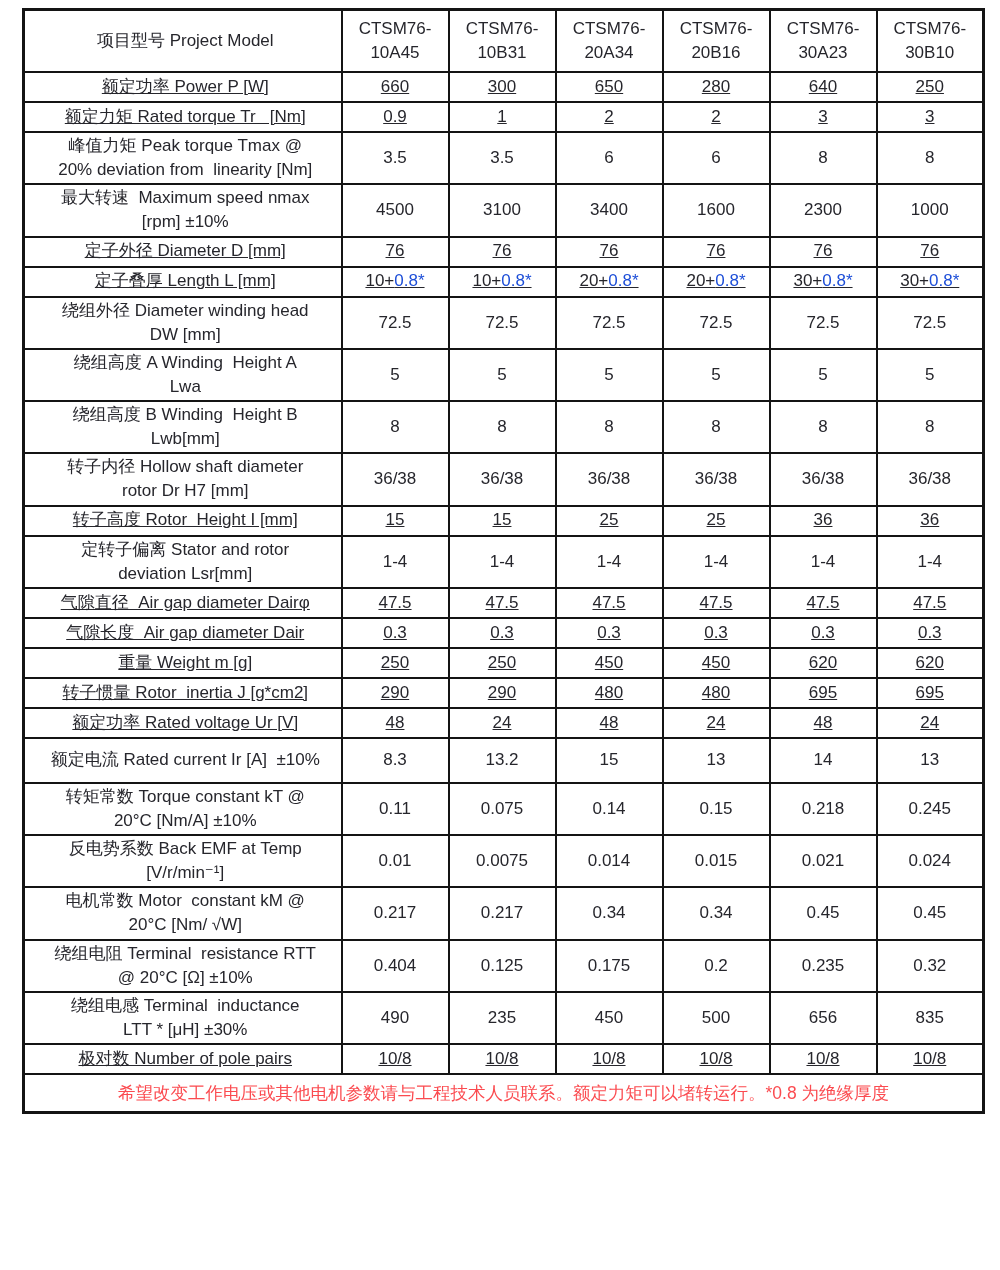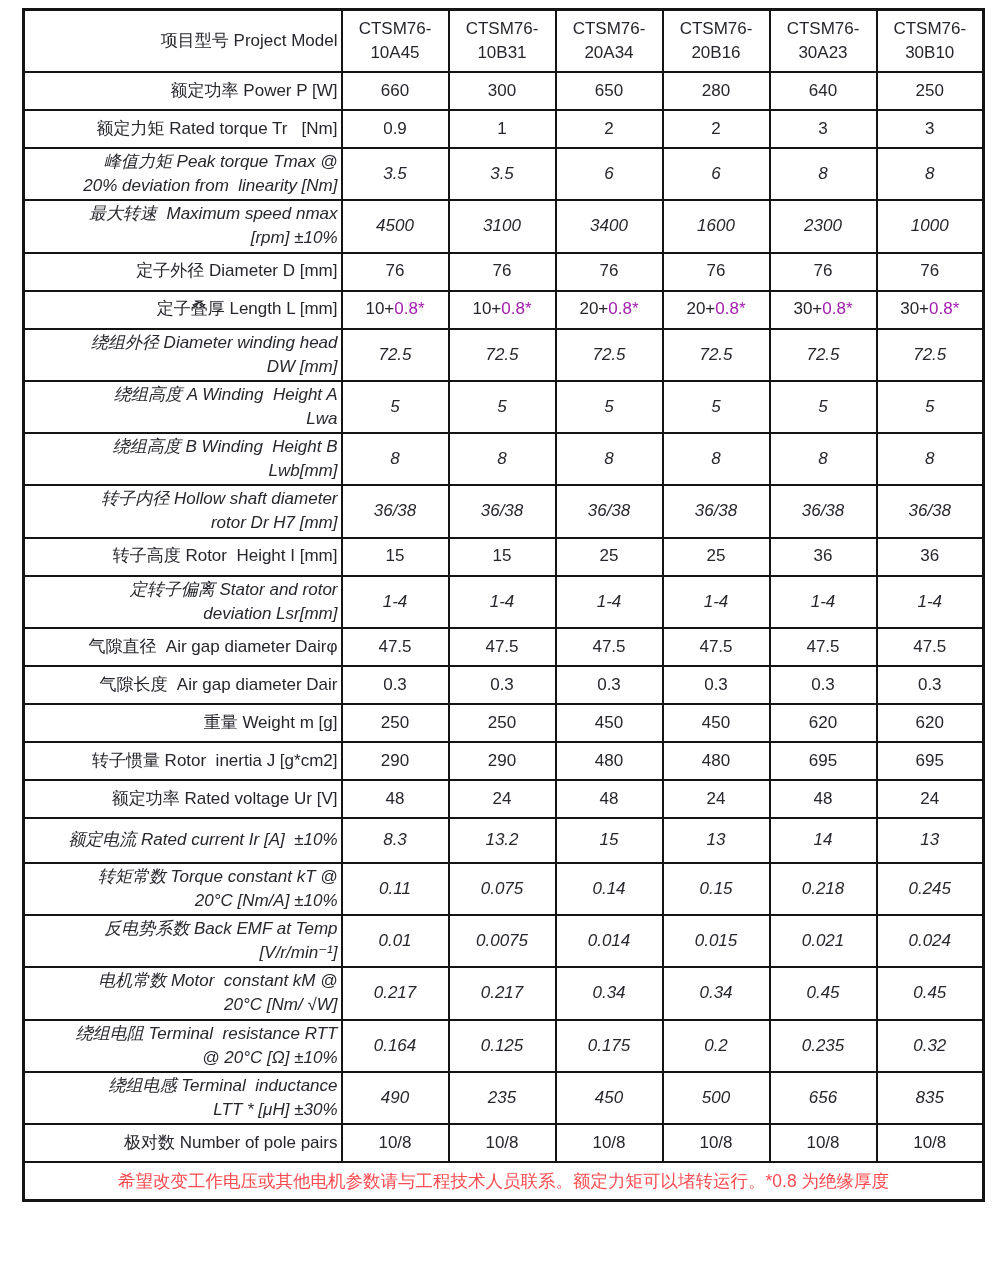--- a/index.html
+++ b/index.html
@@ -20,29 +20,29 @@
     border:2px solid #141414;
     vertical-align:middle;
     font-weight:normal;
     font-size:17px;
     line-height:1.42;
     padding:1px 3px;
     overflow:hidden;
   }
   th.model, td.val{text-align:center;}
   th.corner, td.label{
-    text-align:right;
+    text-align:center;
     padding-left:8px;
     white-space:pre-wrap;
   }
   thead th{height:58px;white-space:pre-wrap;}
-  tr.h1{height:38px;}
-  tr.h2{height:45px;font-style:italic;}
+  tr.h1{height:30px;text-decoration:underline;}
+  tr.h2{height:45px;}
   .sub{font-size:17px;letter-spacing:0;}
-  .red{color:#a21caf;}
+  .red{color:#1d4ed8;}
   td.footer-cell{
     text-align:center;
     height:32px;
     font-size:17.5px;
     color:#fb4b50;
     padding:2px 4px;
   }
 </style>
 </head>
 <body>
@@ -271,21 +271,21 @@
           <td class="val">0.217</td>
           <td class="val">0.217</td>
           <td class="val">0.34</td>
           <td class="val">0.34</td>
           <td class="val">0.45</td>
           <td class="val">0.45</td>
         </tr>
         <tr class="h2">
           <td class="label"><span>绕组电阻 Terminal  resistance RTT
 @ 20°C [Ω] </span><span class="sub">±10%</span></td>
-          <td class="val">0.164</td>
+          <td class="val">0.404</td>
           <td class="val">0.125</td>
           <td class="val">0.175</td>
           <td class="val">0.2</td>
           <td class="val">0.235</td>
           <td class="val">0.32</td>
         </tr>
         <tr class="h2">
           <td class="label"><span>绕组电感 Terminal  inductance
 LTT * [μH] </span><span class="sub">±30%</span></td>
           <td class="val">490</td>

